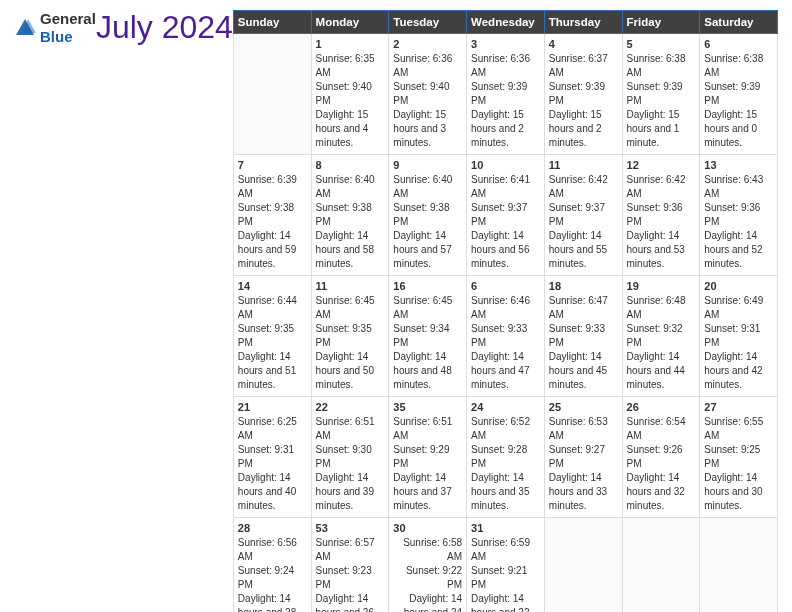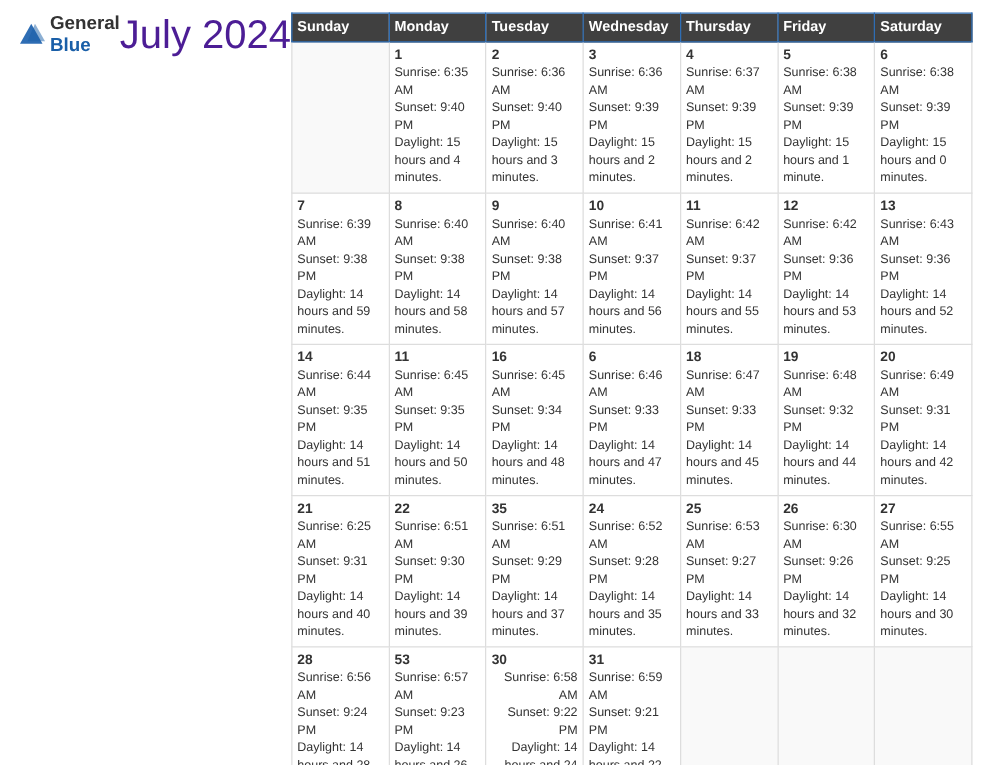--- a/index.html
+++ b/index.html
@@ -280,21 +280,21 @@
 Daylight: 14 hours and 35 minutes.</div>
           </td>
           <td>
             <span class="day-number">25</span>
             <div class="day-info" style="white-space: pre-line;">Sunrise: 6:53 AM
 Sunset: 9:27 PM
 Daylight: 14 hours and 33 minutes.</div>
           </td>
           <td>
             <span class="day-number">26</span>
-            <div class="day-info" style="white-space: pre-line;">Sunrise: 6:30 AM
+            <div class="day-info" style="white-space: pre-line;">Sunrise: 6:54 AM
 Sunset: 9:26 PM
 Daylight: 14 hours and 32 minutes.</div>
           </td>
           <td>
             <span class="day-number">27</span>
             <div class="day-info" style="white-space: pre-line;">Sunrise: 6:55 AM
 Sunset: 9:25 PM
 Daylight: 14 hours and 30 minutes.</div>
           </td>
         </tr>

